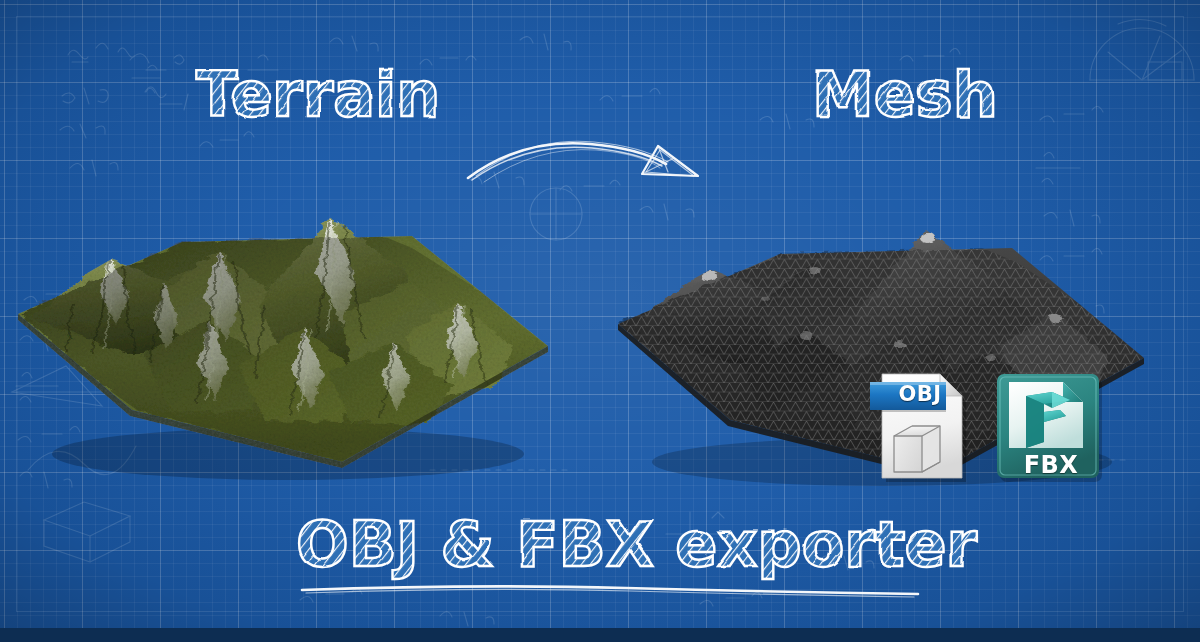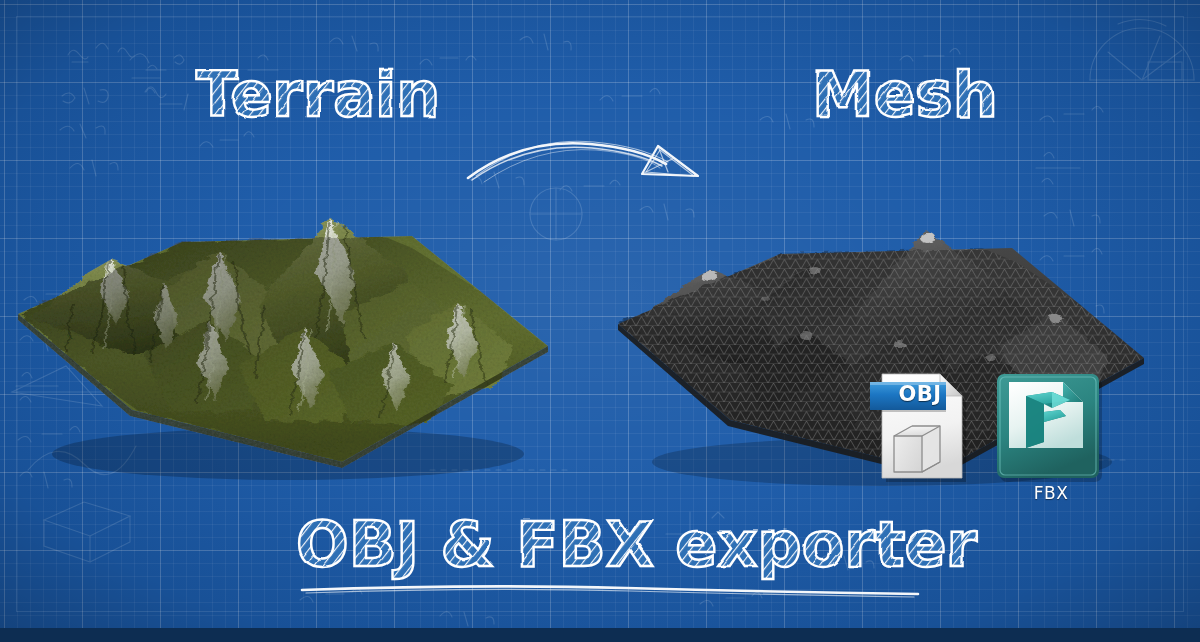--- a/index.html
+++ b/index.html
@@ -94,25 +94,24 @@
     pointer-events: none;
   }
   #obj-banner-text {
     top: 14px; left: 0;
     font-size: 21px;
     letter-spacing: 0.5px;
     text-shadow: 0 1px 1px rgba(0,0,0,0.55);
   }
   #fbx-label-text {
     top: 79px; left: 0;
-    font-size: 17px;
-    font-weight: normal;
+    font-size: 24px;
+    font-weight: bold;
     letter-spacing: 0.5px;
     text-shadow: 0 1px 1px rgba(0,0,0,0.45);
-    margin-top: 32px;
   }
 </style>
 </head>
 <body>
 
 <div id="stage">
 
   <div class="bp-minor"></div>
   <div class="bp-major"></div>
 

